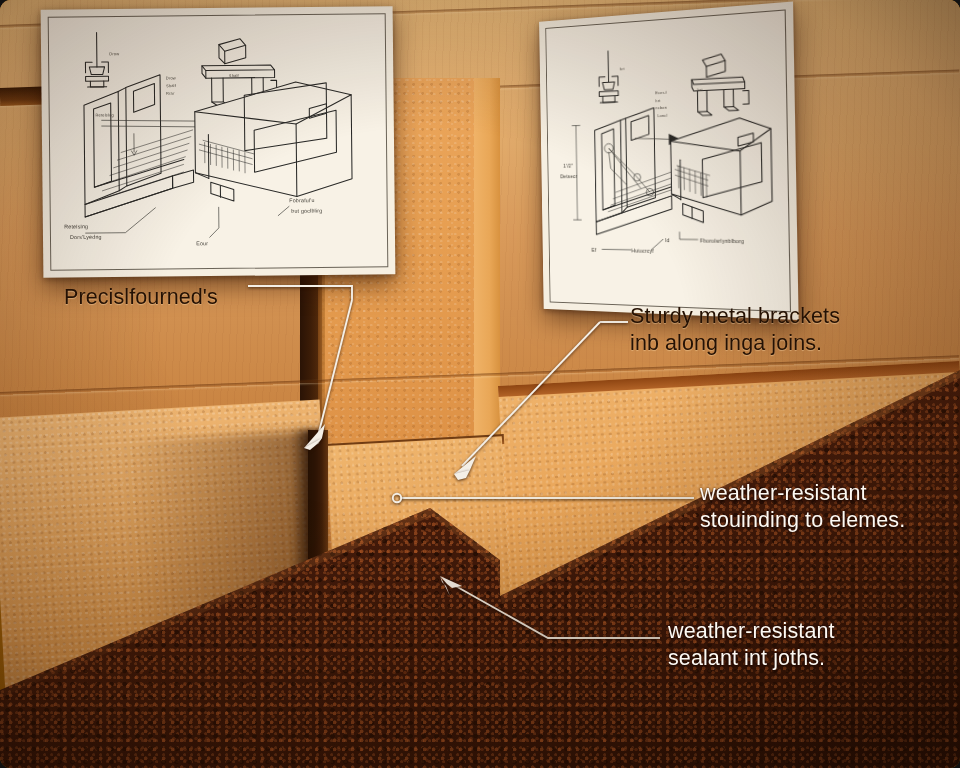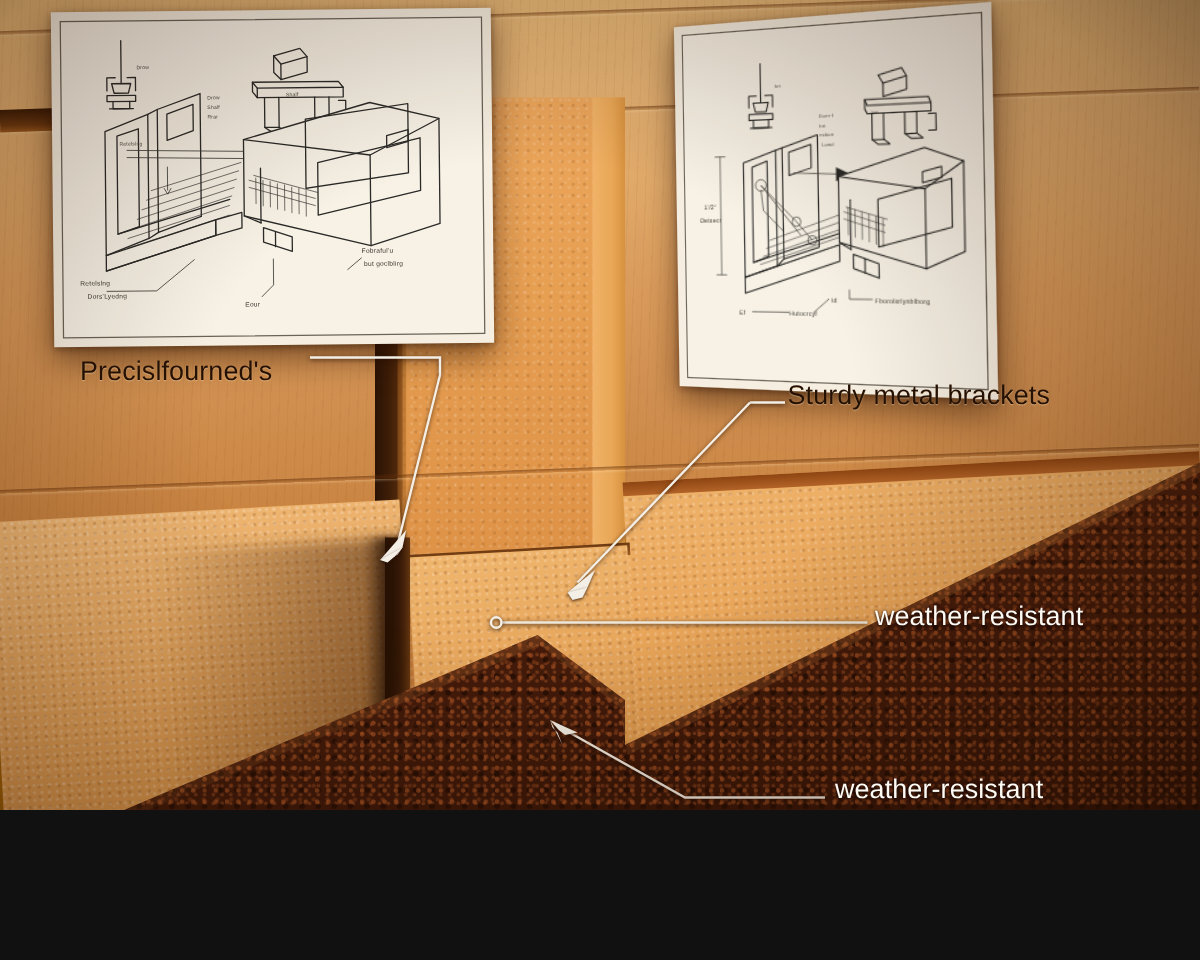--- a/index.html
+++ b/index.html
@@ -1,21 +1,22 @@
 <!DOCTYPE html>
 <html><head>
 <meta charset="utf-8">
 <title>Foundation Construction Detail Illustration</title>
 <style>
   html,body{margin:0;padding:0;background:#111;}
   *{box-sizing:border-box;}
   #scene{
-    position:relative;width:960px;height:648px;overflow:hidden;
+    position:relative;width:960px;height:768px;overflow:hidden;
     font-family:"Liberation Sans",sans-serif;
     background:#a16207;
+    border-radius:11px;
   }
   
   .layer{position:absolute;}
   #siding-upper{
     left:0;top:0;width:960px;height:430px;
     background:
       linear-gradient(180deg,#e9bb7a 0%,#e5b273 18%,#e0a969 34%,#d99a5a 55%,#d08f4f 75%,#c8823f 100%);
   }
   
   #siding-grain{
@@ -510,23 +511,26 @@
   </svg>
 
   <div class="layer" id="vignette"></div>
 
   <div class="callout dark" id="callout-1">
     <span class="cl">Precislfourned's</span>
   </div>
 
   <div class="callout dark" id="callout-2">
     <span class="cl">Sturdy metal brackets</span>
+    <span class="cl">inb along inga joins.</span>
   </div>
 
   <div class="callout light" id="callout-3">
     <span class="cl">weather-resistant</span>
+    <span class="cl">stouinding to elemes.</span>
   </div>
 
   <div class="callout light" id="callout-4">
     <span class="cl">weather-resistant</span>
+    <span class="cl">sealant int joths.</span>
   </div>
 
 </div>
 
 </body></html>

